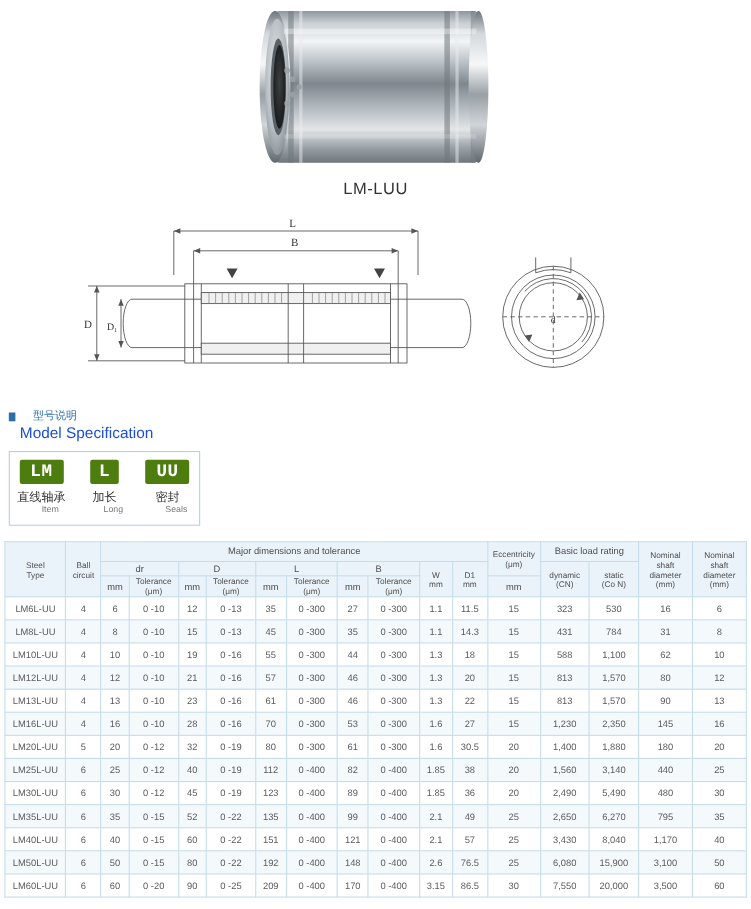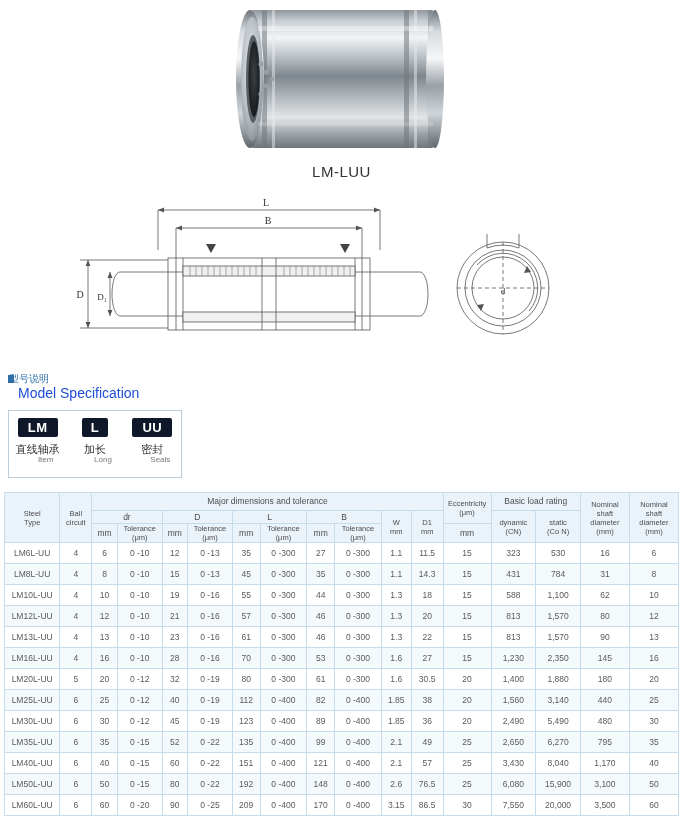--- a/index.html
+++ b/index.html
@@ -35,21 +35,21 @@
   
   .modelspec {
     position: absolute;
     top: 372px;
     left: 8px;
     width: 330px;
   }
   .ms-cn {
     font-size: 10px;
     color: #2f6fa8;
-    padding-left: 1px;
+    padding-left: 22px;
     position: relative;
     line-height: 13px;
   }
   .ms-cn::before {
     content: "";
     position: absolute;
     left: 0; top: 3px;
     width: 6px; height: 8px;
     background: #2f6fa8;
   }
@@ -69,28 +69,29 @@
     border: 1px solid #b9cfe0;
   }
   .ms-cells {
     display: flex;
     justify-content: space-around;
     padding-top: 7px;
   }
   .ms-cell { text-align: center; width: 56px; }
   .ms-chip {
     display: inline-block;
-    background: #0f172a;
+    background: #4d7c0f;
     color: #fff;
-    font-size: 13px;
+    font-size: 16px;
     font-weight: bold;
     padding: 2px 0;
     width: 40px;
     border-radius: 2px;
     letter-spacing: 0.5px;
+    font-family: Liberation Mono, monospace;
   }
   .ms-chip.sm { width: 26px; }
   .ms-cn2 { font-size: 11px; color: #333; margin-top: 6px; line-height: 12px; }
   .ms-en2 { font-size: 8px; color: #777; line-height: 10px; margin-left: 16px; }
 
   
   table.spec {
     position: absolute;
     top: 492px;
     left: 4px;

